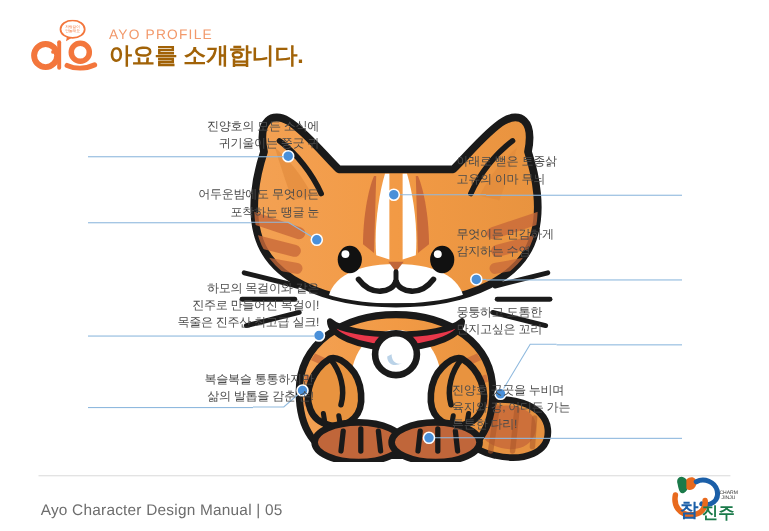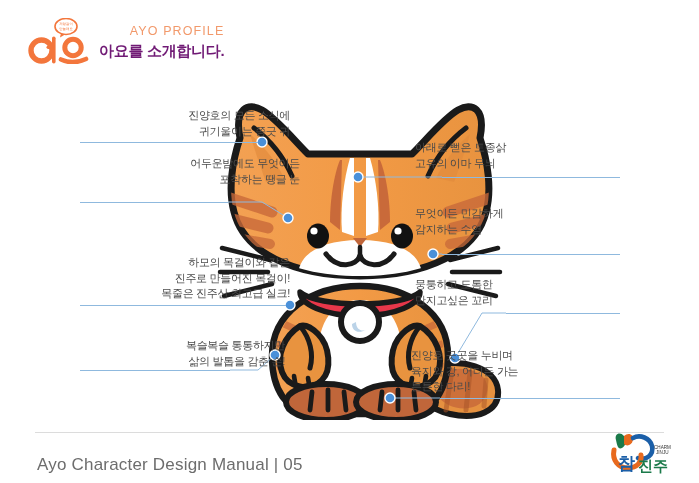--- a/index.html
+++ b/index.html
@@ -11,24 +11,24 @@
     position:relative;
   }
   #page{position:relative;width:699px;height:483px;background:#fff;}
 
   
   .header{position:absolute;left:0;top:0;width:699px;height:80px;}
   .logo-mark{position:absolute;left:28px;top:18px;width:64px;height:46px;}
   .header-texts{position:absolute;left:99px;top:24px;}
   .hdr-eng{
     font-size:12.5px;letter-spacing:1.1px;color:#F2996B;
-    font-weight:400;line-height:14px;margin:0;text-align:right;
+    font-weight:400;line-height:14px;margin:0;
   }
   .hdr-kor{
-    font-size:15px;color:#701a75;font-weight:bold;
+    font-size:21px;color:#a16207;font-weight:bold;
     line-height:20px;margin:3px 0 0 0;letter-spacing:-0.3px;
   }
 
   
   .anno{position:absolute;}
   .anno-text{
     font-size:11px;line-height:15.5px;color:#4a4a4a;
     letter-spacing:-0.3px;white-space:pre-line;
   }
   .anno.right .anno-text{text-align:left;}
@@ -42,21 +42,21 @@
 
   
   #character{position:absolute;left:214px;top:100px;width:292px;height:320px;}
 
   
   .footer-rule{
     position:absolute;left:35px;top:432px;width:629px;height:1px;background:#dcdcdc;
   }
   .footer-text{
     position:absolute;left:37px;top:455px;
-    font-size:17px;color:#6d6d6d;letter-spacing:0.2px;
+    font-size:14px;color:#6d6d6d;letter-spacing:0.2px;
   }
   .footer-logo{position:absolute;left:604px;top:428px;width:72px;height:46px;}
 </style>
 </head>
 <body>
 
 <div id="page">
 
   <div class="header">
 
@@ -251,21 +251,21 @@
       <line x1="440" y1="398" x2="390" y2="398" stroke="#8FB9DE" stroke-width="1"></line>
       <circle cx="390" cy="398" r="5" fill="#4A90D9" stroke="#ffffff" stroke-width="1.4"></circle>
     </svg>
 
   <div id="anno-layer">
       <div class="anno left" style="left: 80px; top: 108px; width: 210px;">
         <div class="anno-text">진양호의 모든 소식에
 귀기울이는 쫑긋 귀</div>
       </div>
       <div class="rule" style="left: 80px; top: 142px; width: 178px; background: rgb(143, 185, 222);"></div>
-      <div class="anno left" style="left: 80px; top: 156px; width: 210px; margin-left: 10px;">
+      <div class="anno left" style="left: 80px; top: 170px; width: 210px;">
         <div class="anno-text">어두운밤에도 무엇이든
 포착하는 땡글 눈</div>
       </div>
       <div class="rule" style="left: 80px; top: 202px; width: 148px; background: rgb(143, 185, 222);"></div>
       <div class="anno left" style="left: 80px; top: 255px; width: 210px;">
         <div class="anno-text">하모의 목걸이와 같은
 진주로 만들어진 목걸이!
 목줄은 진주산 최고급 실크!</div>
       </div>
       <div class="rule" style="left: 80px; top: 305px; width: 206px; background: rgb(143, 185, 222);"></div>

